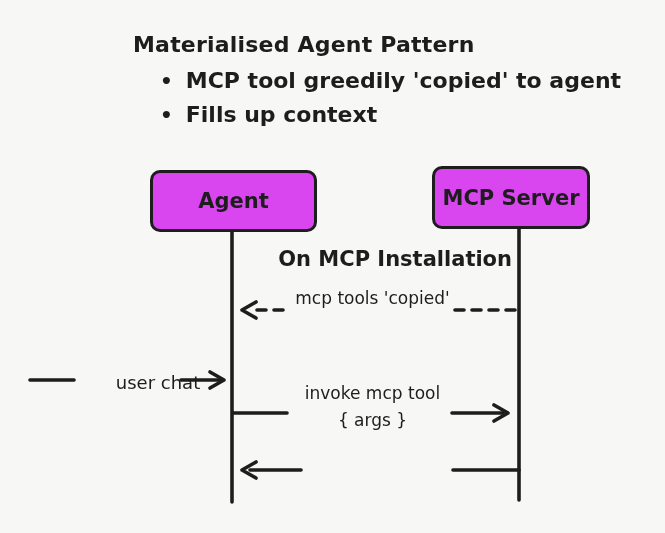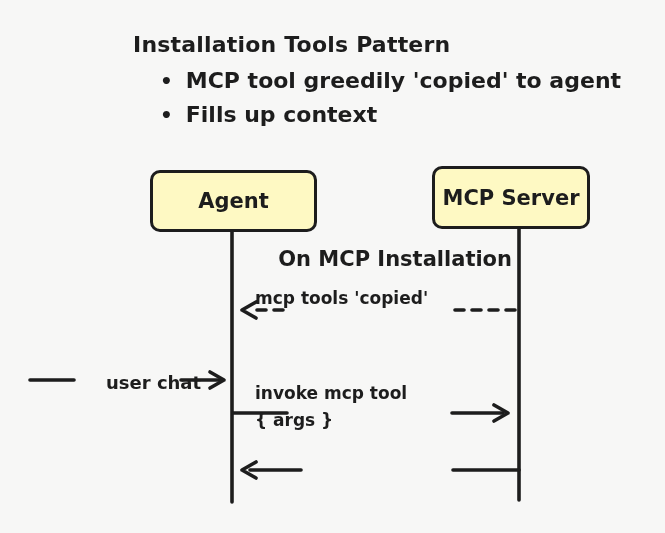--- a/index.html
+++ b/index.html
@@ -22,37 +22,37 @@
   .bullet-row {
     display: flex; align-items: baseline; gap: 13px;
     font-size: 22px; font-weight: bold; line-height: 34px;
     white-space: nowrap;
   }
   .bullet-glyph { font-size: 20px; }
 
   .actor-box {
     border: 3.5px solid #1d1d1d;
     border-radius: 10px;
-    background: #fef9c3;
+    background: #d946ef;
     display: flex; align-items: center; justify-content: center;
     font-size: 21px; font-weight: bold;
   }
   .agent-box { left: 150px; top: 170px; width: 167px; height: 62px; }
   .mcp-box   { left: 432px; top: 166px; width: 158px; height: 63px; }
 
   .section-label {
     left: 240px; top: 247px; width: 272px;
     text-align: right;
     font-size: 21px; font-weight: bold;
     white-space: nowrap;
   }
 
   .msg-label {
-    font-size: 17px; font-weight: bold;
-    text-align: left; line-height: 27px;
+    font-size: 17px; font-weight: normal;
+    text-align: center; line-height: 27px;
     white-space: nowrap;
   }
   .msg-copied   { left: 255px; top: 285px; width: 235px; }
   .msg-userchat { left: 74px;  top: 369px; width: 104px; font-size: 18px; margin-left: 32px; }
   .msg-invoke   { left: 255px; top: 380px; width: 235px; }
   .msg-response { left: 298px; top: 459px; width: 160px; }
 
   svg.wires { position: absolute; left: 0; top: 0; }
   svg.wires * {
     stroke: #1d1d1d; stroke-width: 3.6;
@@ -88,21 +88,21 @@
       <polyline points="494,405 508,413 494,421"></polyline>
     </g>
 
     <g>
       <line x1="250" y1="470" x2="301" y2="470"></line>
       <line x1="453" y1="470" x2="519" y2="470"></line>
       <polyline points="256,462 242,470 256,478"></polyline>
     </g>
   </svg>
 
-  <div class="abs title">Installation Tools Pattern</div>
+  <div class="abs title">Materialised Agent Pattern</div>
 
   <div class="abs bullets">
     <div class="bullet-row">
       <span class="bullet-glyph">•</span>
       <span>MCP tool greedily 'copied' to agent</span>
     </div>
     <div class="bullet-row">
       <span class="bullet-glyph">•</span>
       <span>Fills up context</span>
     </div>

